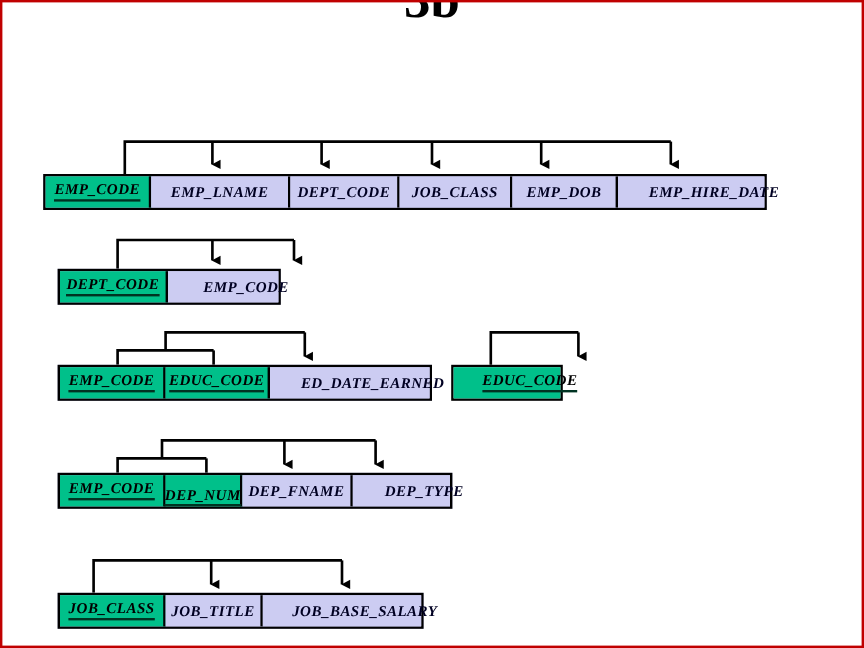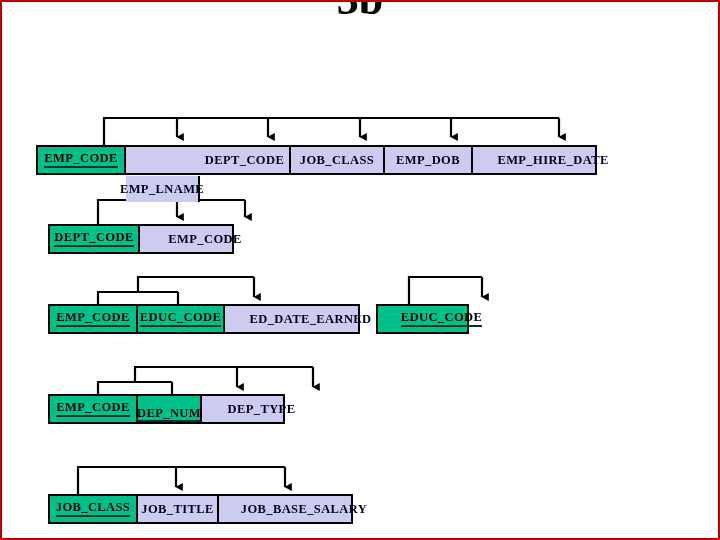--- a/index.html
+++ b/index.html
@@ -59,20 +59,21 @@
     border-right: 2px solid #000000;
     background: #ccccf2;
     color: #000022;
     font-family: "Liberation Serif", "DejaVu Serif", serif;
     font-weight: bold;
     font-size: 12.5px;
     letter-spacing: 0.4px;
     white-space: nowrap;
     padding: 0 5px;
     height: 100%;
+    font-style: italic;
   }
   .attr:last-child { border-right: none; padding-left: 43px; }
   .attr.key {
     background: #00c08a;
     color: #000000;
   }
   .attr.key .attr-text {
     border-bottom: 2px solid #003322;
     padding-bottom: 0px;
     line-height: 1.05;
@@ -141,21 +142,21 @@
 
       </g>
     </svg>
   </div>
 
   <div id="relations">
       <div class="relation" style="left: 36px; top: 145px;">
         <div class="attr key" style="width: 88px;">
           <span class="attr-text">EMP_CODE</span>
         </div>
-        <div class="attr" style="width: 74px; margin-top: 29px;">
+        <div class="attr" style="width: 116px;">
           <span class="attr-text">EMP_LNAME</span>
         </div>
         <div class="attr" style="width: 91px;">
           <span class="attr-text">DEPT_CODE</span>
         </div>
         <div class="attr" style="width: 94px;">
           <span class="attr-text">JOB_CLASS</span>
         </div>
         <div class="attr" style="width: 88px;">
           <span class="attr-text">EMP_DOB</span>
@@ -188,20 +189,23 @@
           <span class="attr-text">EDUC_CODE</span>
         </div>
       </div>
       <div class="relation" style="left: 48px; top: 394px;">
         <div class="attr key" style="width: 88px;">
           <span class="attr-text">EMP_CODE</span>
         </div>
         <div class="attr key" style="width: 64px; align-items: flex-end;">
           <span class="attr-text">DEP_NUM</span>
         </div>
+        <div class="attr" style="width: 92px;">
+          <span class="attr-text">DEP_FNAME</span>
+        </div>
         <div class="attr" style="width: 81px;">
           <span class="attr-text">DEP_TYPE</span>
         </div>
       </div>
       <div class="relation" style="left: 48px; top: 494px;">
         <div class="attr key" style="width: 88px;">
           <span class="attr-text">JOB_CLASS</span>
         </div>
         <div class="attr" style="width: 81px;">
           <span class="attr-text">JOB_TITLE</span>

